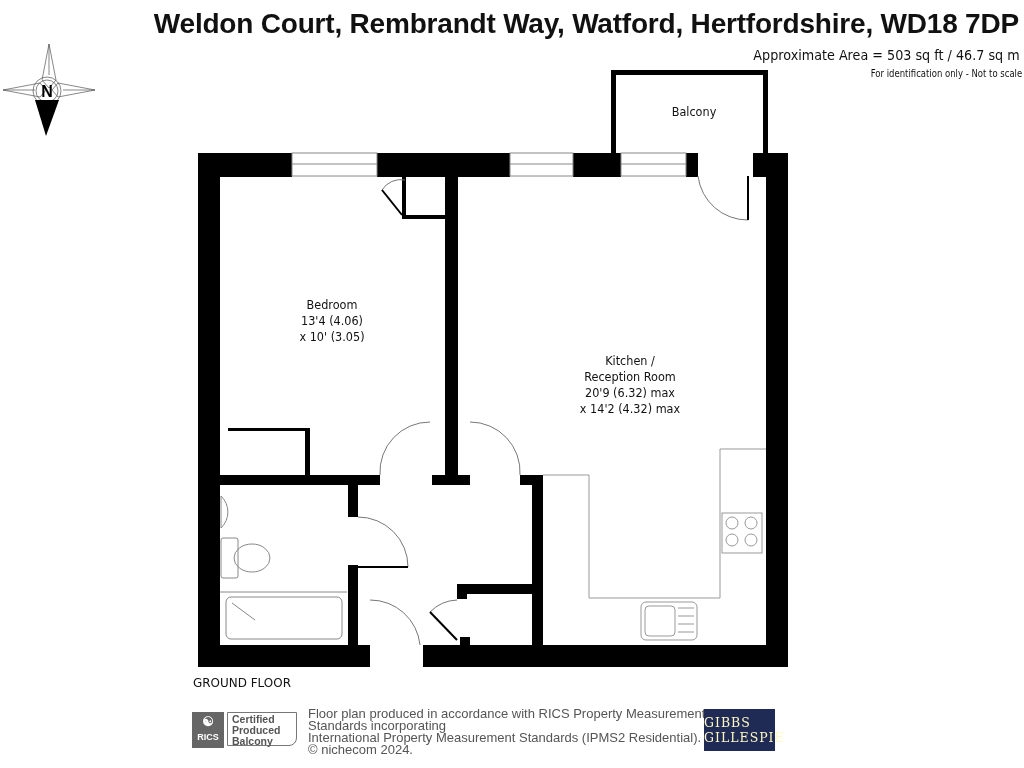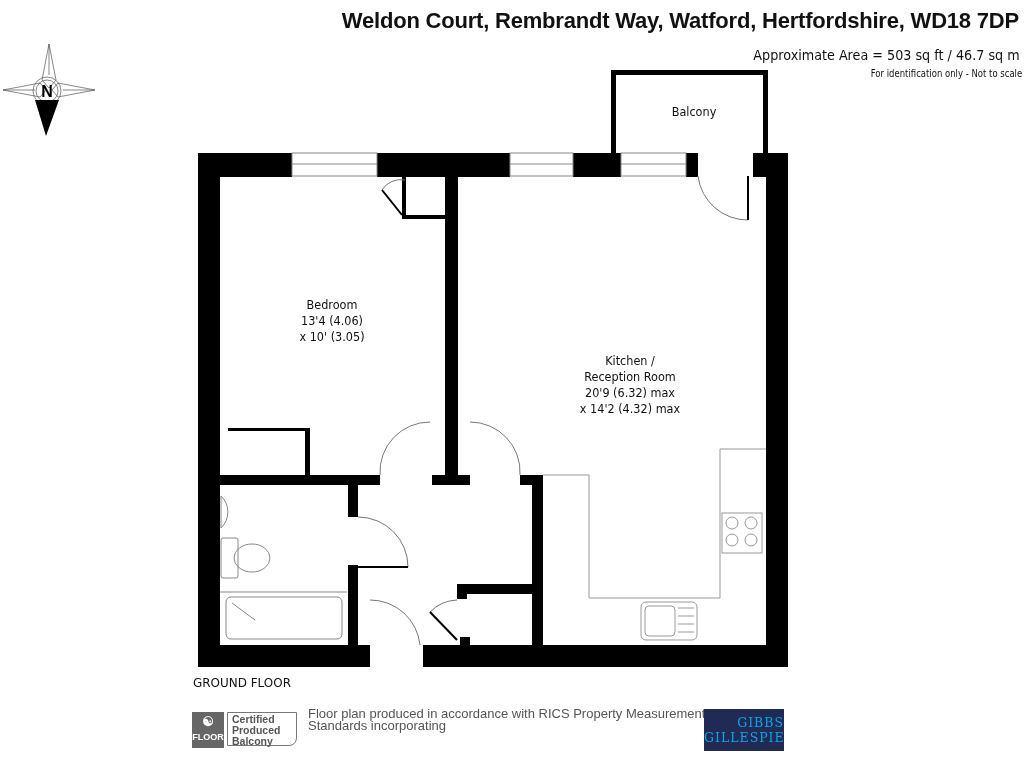--- a/index.html
+++ b/index.html
@@ -1,28 +1,28 @@
 <!DOCTYPE html>
 <html><head>
 <meta charset="utf-8">
 <style>
   html,body{margin:0;padding:0;background:#fff;}
   body{width:1024px;height:768px;position:relative;overflow:hidden;font-family:"Liberation Sans",sans-serif;color:#111;}
-  .title{position:absolute;right:5px;top:8px;font-size:22px;font-weight:bold;letter-spacing:-0.2px;white-space:nowrap;}
+  .title{position:absolute;right:5px;top:8px;font-size:28px;font-weight:bold;letter-spacing:-0.2px;white-space:nowrap;}
   .area{position:absolute;right:4px;top:47px;font-size:14.5px;font-family:"DejaVu Sans",sans-serif;transform:scaleX(0.88);transform-origin:right;white-space:nowrap;}
   .note{position:absolute;right:2px;top:68px;font-size:10px;font-family:"DejaVu Sans",sans-serif;transform:scaleX(0.85);transform-origin:right;white-space:nowrap;}
   .plan{position:absolute;left:0;top:0;}
   .label{position:absolute;text-align:center;font-family:"DejaVu Sans",sans-serif;font-size:12.5px;line-height:16px;transform:scaleX(0.9);white-space:nowrap;}
   .floor{position:absolute;left:193px;top:675px;font-family:"DejaVu Sans",sans-serif;font-size:13px;transform:scaleX(0.92);transform-origin:left;}
   .rics{position:absolute;left:192px;top:712px;width:107px;height:36px;}
   .rics-box{position:absolute;left:0;top:0;width:32px;height:36px;background:#666;color:#fff;font-size:9px;font-weight:bold;text-align:center;}
   .rics-box .logo{display:block;font-size:13px;line-height:20px;}
   .cert{position:absolute;left:35px;top:0;width:70px;height:34px;border:1px solid #777;border-radius:0 0 8px 0;color:#555;font-size:10.5px;font-weight:bold;line-height:11px;padding:1px 0 1px 4px;box-sizing:border-box;}
   .disclaimer{position:absolute;left:308px;top:708px;font-size:13px;color:#555;line-height:12px;width:400px;}
-  .brand{position:absolute;left:704px;top:709px;width:80px;height:42px;background:#1f2a55;color:#0ea5e9;font-family:"DejaVu Serif",serif;font-size:12.5px;letter-spacing:1px;text-align:right;line-height:15px;padding-top:6px;box-sizing:border-box;}
+  .brand{position:absolute;left:704px;top:709px;width:71px;height:42px;background:#1f2a55;color:#fef9c3;font-family:"DejaVu Serif",serif;font-size:12.5px;letter-spacing:1px;text-align:left;line-height:15px;padding-top:6px;box-sizing:border-box;}
 </style>
 </head>
 <body>
 
 <div class="title">Weldon Court, Rembrandt Way, Watford, Hertfordshire, WD18 7DP</div>
 <div class="area">Approximate Area = 503 sq ft / 46.7 sq m</div>
 <div class="note">For identification only - Not to scale</div>
 
 <svg class="plan" width="100" height="140">
   <g fill="none" stroke="#555" stroke-width="0.7">
@@ -140,29 +140,30 @@
   <div>Reception Room</div>
   <div>20'9 (6.32) max</div>
   <div>x 14'2 (4.32) max</div>
 </div>
 
 <div class="floor">GROUND FLOOR</div>
 
 <div class="rics">
   <div class="rics-box">
     <span class="logo">☯</span>
-    <span>FLOOR</span>
+    <span>RICS</span>
   </div>
   <div class="cert">
     <div>Certified</div>
     <div>Produced</div>
     <div>Balcony</div>
   </div>
 </div>
 
 <div class="disclaimer">
   <div>Floor plan produced in accordance with RICS Property Measurement Standards incorporating</div>
+  <div>International Property Measurement Standards (IPMS2 Residential).   © nichecom 2024.</div>
 </div>
 
 <div class="brand">
   <div>GIBBS</div>
   <div>GILLESPIE</div>
 </div>
 
 </body></html>

